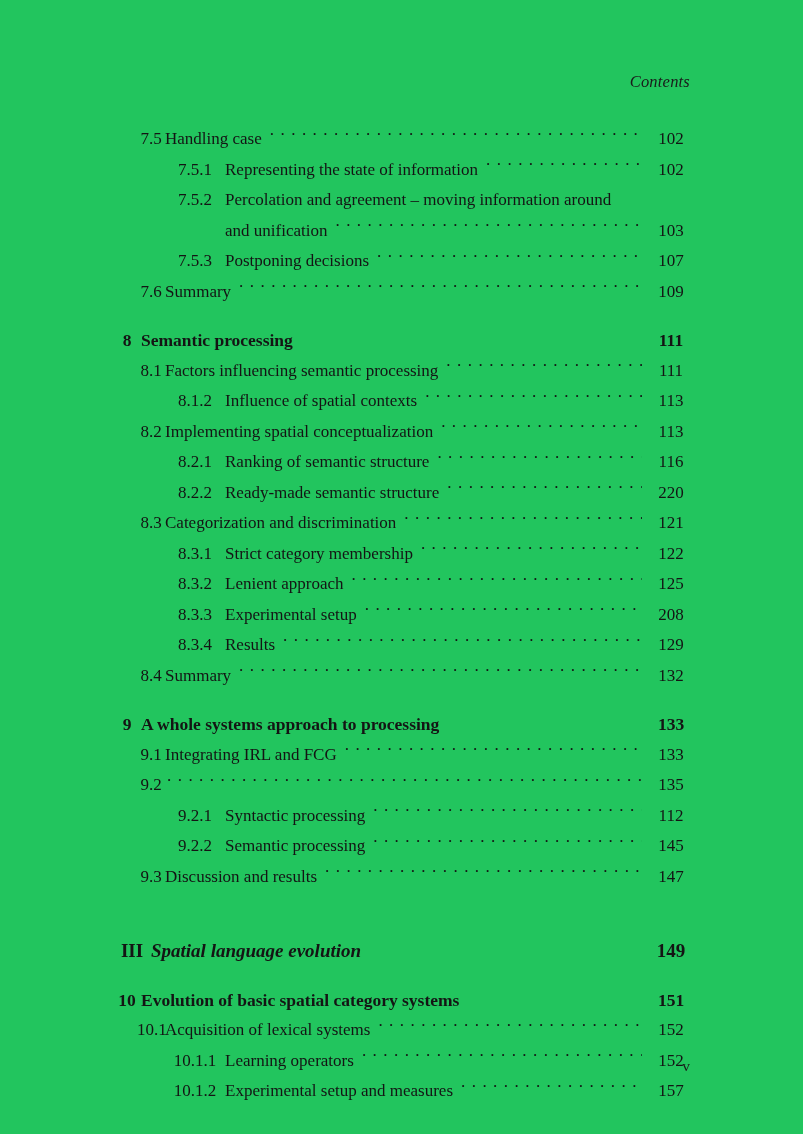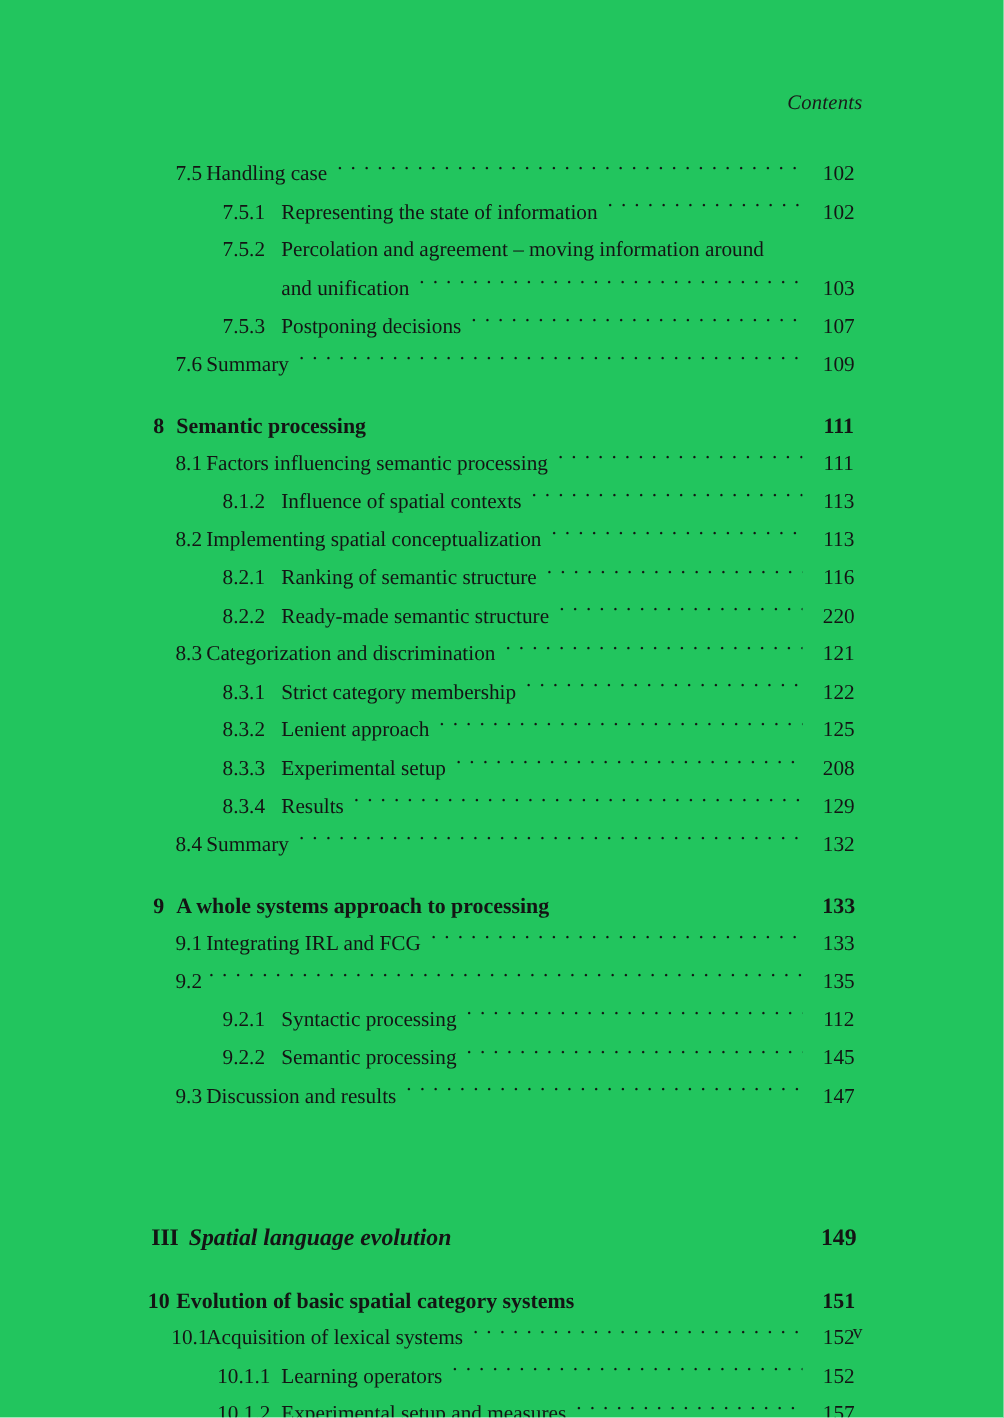--- a/index.html
+++ b/index.html
@@ -101,21 +101,21 @@
 
   
 
   
   .lvl-chapter { font-weight: bold; font-size: 17.5px; }
   .lvl-chapter .num { width: 28px; }
   .lvl-chapter .pageno { width: 38px; }
   .lvl-chapter .title { padding-right: 0; }
 
   
-  .lvl-part { font-weight: bold; font-size: 19px; margin-top: 40px; }
+  .lvl-part { font-weight: bold; font-size: 19px; }
   .lvl-part .num { width: 38px; }
   .lvl-part .pageno { width: 38px; }
   .lvl-part .title { padding-right: 0; font-style: italic; }
 
   
   .lvl-section .num { width: 28px; margin-left: 0px; }
   .lvl-section .title { }
   .lvl-section .pageno { width: 38px; }
   .lvl-section .indent { flex: 0 0 24px; }
 

